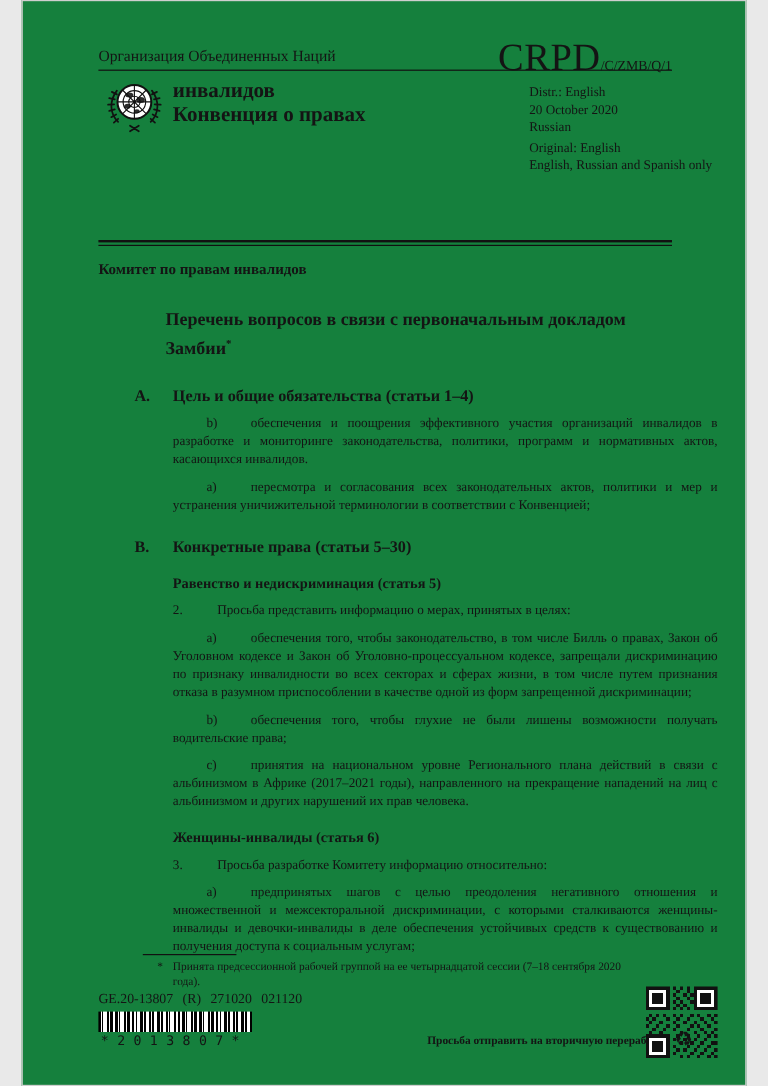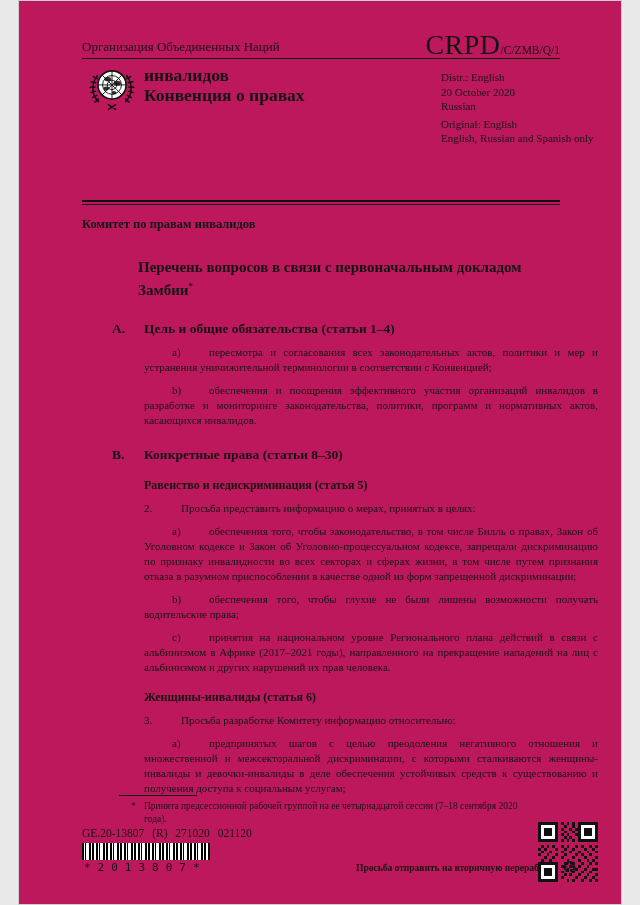--- a/index.html
+++ b/index.html
@@ -1,24 +1,24 @@
 <!DOCTYPE html>
 <html><head>
 <meta charset="utf-8">
 <style>
   html,body{margin:0;padding:0;background:#e9e9e9;}
   .page{
     position:relative;width:604px;height:905px;margin:0 auto;
-    background:#be185d;border:1px solid #cfcfcf;box-sizing:border-box;
+    background:#15803d;border:1px solid #cfcfcf;box-sizing:border-box;
     font-family:"Liberation Serif",serif;color:#141414;overflow:hidden;
   }
   
   .org-name{position:absolute;left:63px;top:38px;font-size:13px;}
   .doc-symbol{position:absolute;right:61px;top:28px;white-space:nowrap;}
-  .doc-symbol .main{font-size:28px;font-weight:400;letter-spacing:.5px;}
+  .doc-symbol .main{font-size:32px;font-weight:400;letter-spacing:.5px;}
   .doc-symbol .suffix{font-size:11.5px;}
   .rule-top{position:absolute;left:63px;right:61px;top:57px;border-top:1.5px solid #111;}
   .emblem{position:absolute;left:70px;top:62px;}
   .conv-title{position:absolute;left:125px;top:64px;font-size:17.5px;font-weight:bold;line-height:20px;}
   .distr-block{position:absolute;left:422px;top:69px;font-size:11px;line-height:14.5px;}
   .distr-block .gap{margin-top:3px;}
   .rule-double{position:absolute;left:63px;right:61px;top:199px;height:2px;border-top:2.5px solid #111;border-bottom:1px solid #111;}
   
   .content{position:absolute;left:63px;top:216px;width:516px;}
   .committee{font-size:12.5px;font-weight:bold;}
@@ -95,25 +95,25 @@
   <div class="rule-double"></div>
 
   <div class="content">
     <div class="committee">Комитет по правам инвалидов</div>
 
     <div class="doc-title"><span>Перечень вопросов в связи с первоначальным докладом Замбии</span><sup>*</sup></div>
 
     <div class="sec-heading"><span class="lbl">A.</span><span>Цель и общие обязательства (статьи 1–4)</span></div>
 
 
+    <p class="item-para"><span class="lt">b)</span><span>обеспечения и поощрения эффективного участия организаций инвалидов в разработке и мониторинге законодательства, политики, программ и нормативных актов, касающихся инвалидов.</span></p>
+
     <p class="item-para"><span class="lt">a)</span><span>пересмотра и согласования всех законодательных актов, политики и мер и устранения уничижительной терминологии в соответствии с Конвенцией;</span></p>
 
-    <p class="item-para"><span class="lt">b)</span><span>обеспечения и поощрения эффективного участия организаций инвалидов в разработке и мониторинге законодательства, политики, программ и нормативных актов, касающихся инвалидов.</span></p>
-
-    <div class="sec-heading" style="margin-top:19px;"><span class="lbl">B.</span><span>Конкретные права (статьи 8–30)</span></div>
+    <div class="sec-heading" style="margin-top:19px;"><span class="lbl">B.</span><span>Конкретные права (статьи 5–30)</span></div>
 
     <div class="sub-heading">Равенство и недискриминация (статья 5)</div>
 
     <p class="num-para" style="margin-top:8px;"><span class="num">2.</span><span>Просьба представить информацию о мерах, принятых в целях:</span></p>
 
     <p class="item-para"><span class="lt">a)</span><span>обеспечения того, чтобы законодательство, в том числе Билль о правах, Закон об Уголовном кодексе и Закон об Уголовно-процессуальном кодексе, запрещали дискриминацию по признаку инвалидности во всех секторах и сферах жизни, в том числе путем признания отказа в разумном приспособлении в качестве одной из форм запрещенной дискриминации;</span></p>
 
     <p class="item-para"><span class="lt">b)</span><span>обеспечения того, чтобы глухие не были лишены возможности получать водительские права;</span></p>
 
     <p class="item-para"><span class="lt">c)</span><span>принятия на национальном уровне Регионального плана действий в связи с альбинизмом в Африке (2017–2021 годы), направленного на прекращение нападений на лиц с альбинизмом и других нарушений их прав человека.</span></p>

